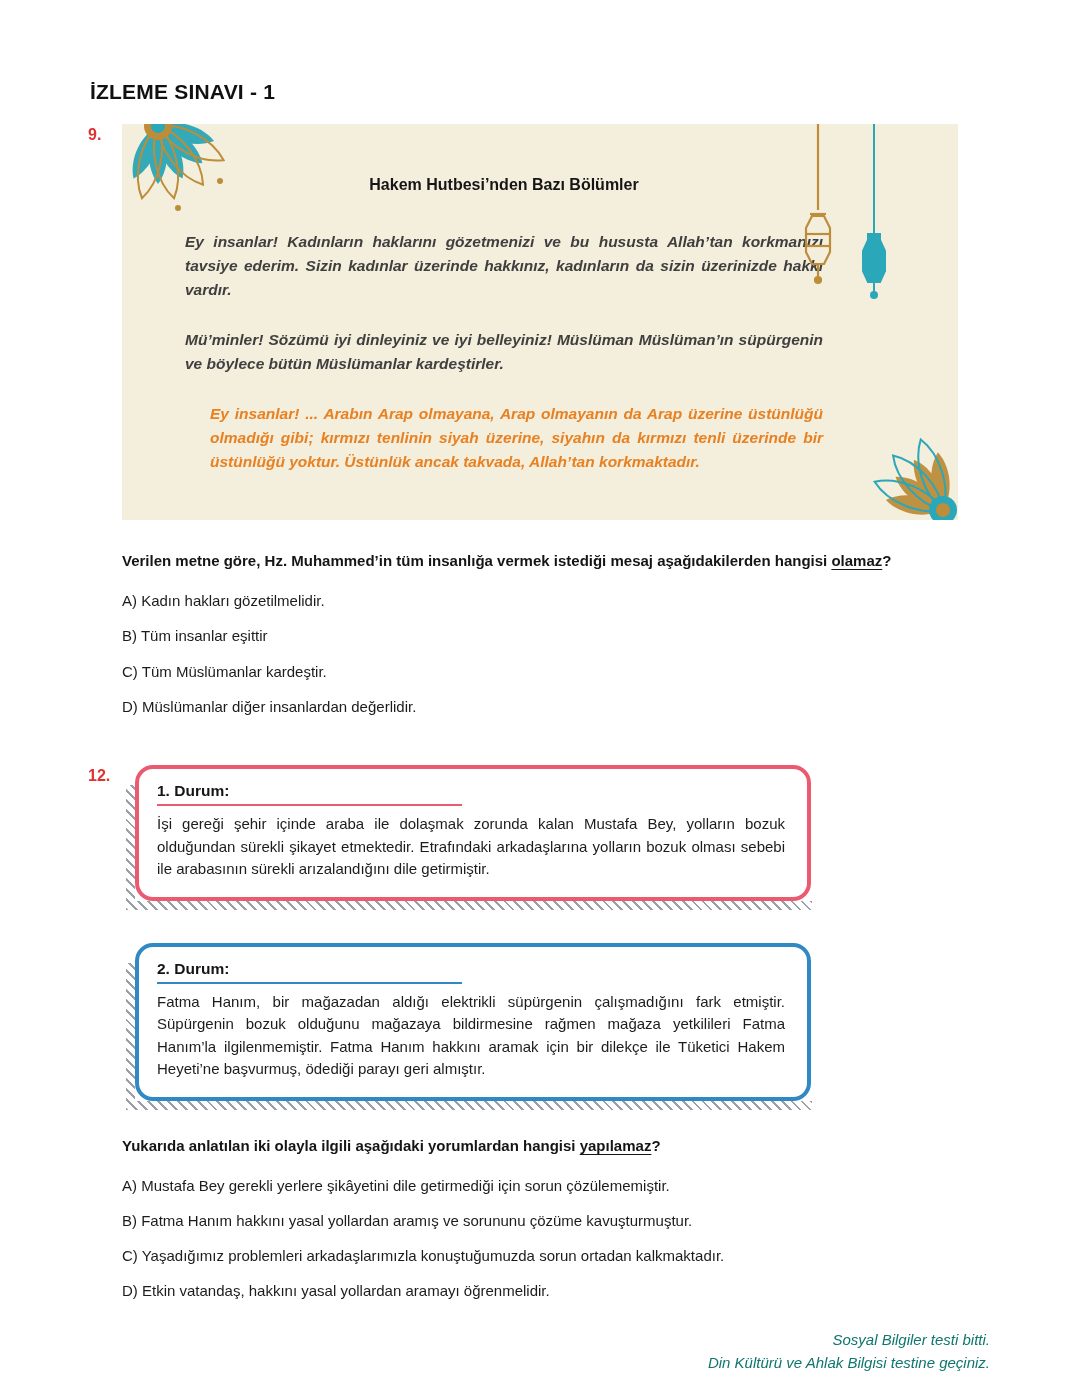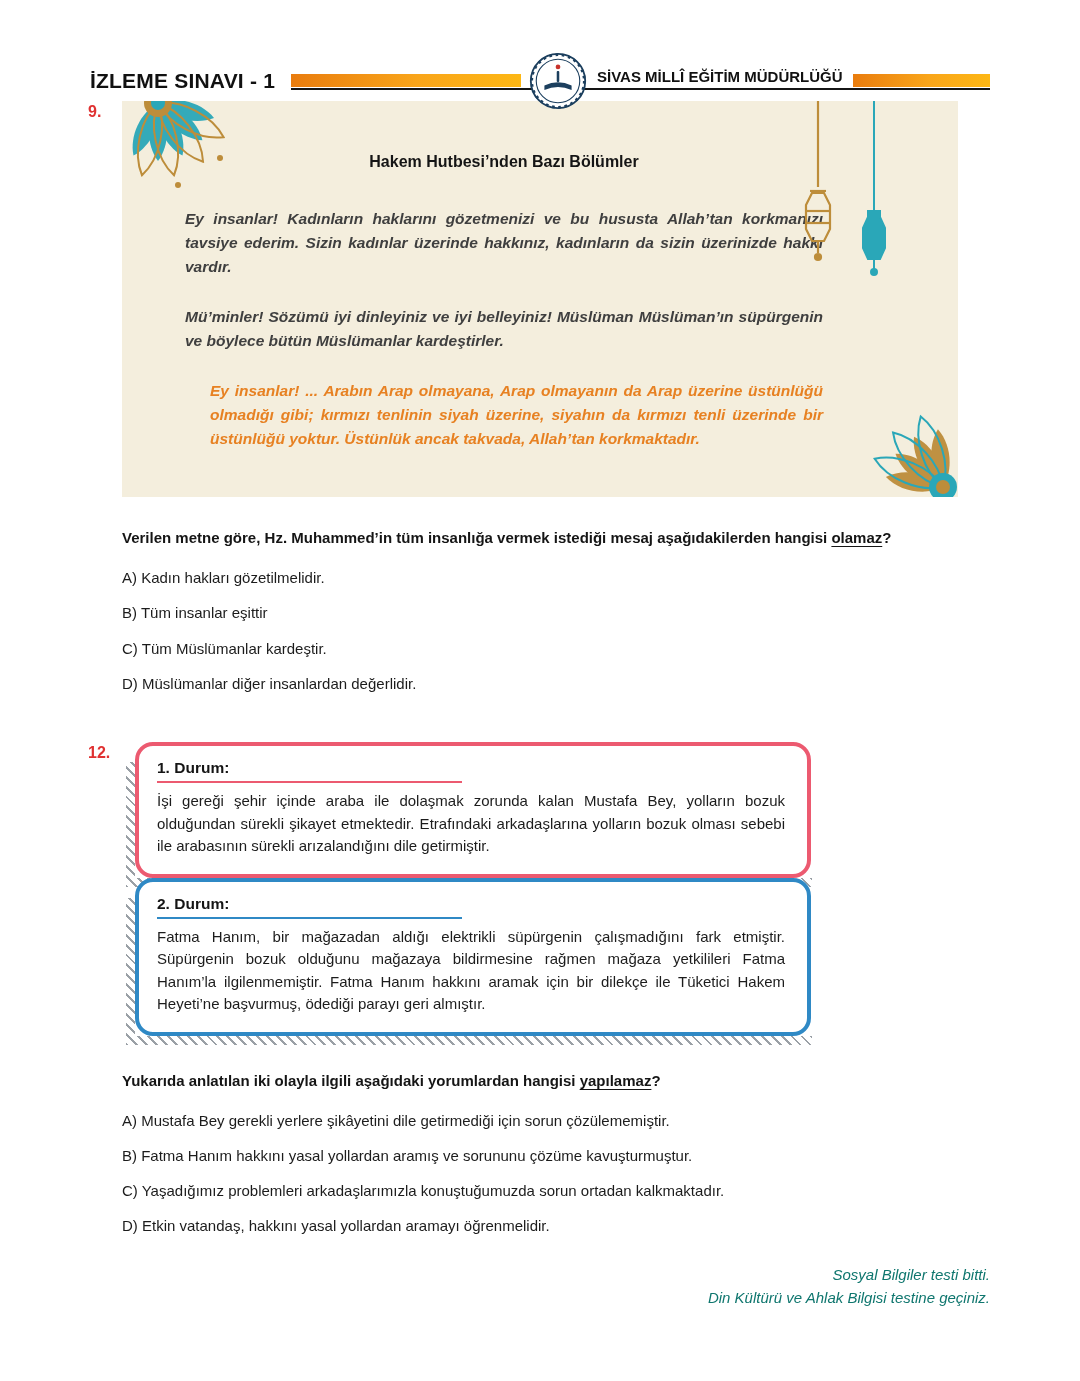--- a/index.html
+++ b/index.html
@@ -11,21 +11,21 @@
     color: #222;
     position: relative;
     overflow: hidden;
   }
   .content { padding: 0 90px; }
 
   
   .page-header {
     display: flex; align-items: center;
     padding: 60px 90px 0 90px;
-    height: 101px;
+    height: 124px;
   }
   .exam-title {
     font-size: 21px; font-weight: bold; color: #111;
     white-space: nowrap; margin-right: 16px; letter-spacing: 0.2px;
   }
   .header-mid {
     position: relative; flex: 1;
     display: flex; align-items: center; height: 60px;
   }
   .header-mid::after {
@@ -88,58 +88,41 @@
     padding: 13px 22px 16px 18px;
   }
   .case-box::before {
     content: ""; position: absolute; left: -13px; top: 16px; bottom: -13px; width: 9px;
     background: repeating-linear-gradient(45deg, #9aa0a6 0 2px, transparent 2px 7px);
   }
   .case-box::after {
     content: ""; position: absolute; left: -13px; right: -5px; bottom: -13px; height: 9px;
     background: repeating-linear-gradient(45deg, #9aa0a6 0 2px, transparent 2px 7px);
   }
-  .case-box.case1 { border: 4.5px solid #ec5a70; }
+  .case-box.case1 { border: 4.5px solid #ec5a70; margin-bottom: 42px; }
   .case-box.case2 { border: 4.5px solid #2f89c5; }
   .case-title {
     font-size: 15.5px; font-weight: bold; color: #151515;
     display: block; width: 305px; padding-bottom: 4px; margin-bottom: 7px;
   }
   .case1 .case-title { border-bottom: 2px solid #ec5a70; }
   .case2 .case-title { border-bottom: 2px solid #2f89c5; }
   .case-text { font-size: 15px; color: #1c1c1c; text-align: justify; line-height: 1.5; }
 
   
   .footer-note {
     margin-top: 26px; text-align: right; padding-right: 90px;
     font-style: italic; font-size: 15px; color: #0f766e; line-height: 1.55;
   }
 </style>
 </head>
 <body>
 
 <header class="page-header">
   <div class="exam-title">İZLEME SINAVI - 1</div>
-  <div class="header-mid">
-    <div class="hbar left"></div>
-    <div class="logo-wrap">
-      <svg viewBox="0 0 64 64" width="58" height="58" aria-hidden="true">
-        <circle cx="32" cy="32" r="30" fill="#ffffff" stroke="#1c3f5e" stroke-width="2"></circle>
-        <circle cx="32" cy="32" r="29" fill="none" stroke="#1c3f5e" stroke-width="3" stroke-dasharray="3 4"></circle>
-        <circle cx="32" cy="32" r="24" fill="none" stroke="#1c3f5e" stroke-width="1.2"></circle>
-        <g fill="#1c3f5e">
-          <path d="M17 37 Q32 30 47 37 L47 42 Q32 35 17 42 Z"></path>
-          <rect x="30.6" y="21" width="2.8" height="12" rx="1"></rect>
-        </g>
-        <circle cx="32" cy="16.5" r="2.6" fill="#c8332b"></circle>
-      </svg>
-    </div>
-    <div class="org-name">SİVAS MİLLÎ EĞİTİM MÜDÜRLÜĞÜ</div>
-    <div class="hbar right"></div>
-  </div>
 </header>
 
 <div class="content">
 
   <section class="qsection q9" style="margin-left:32px; position:relative;">
     <div class="qnum">9.</div>
 
     <div class="passage-box">
 
       <svg class="orn-tl" width="200" height="185" viewBox="0 0 200 185" aria-hidden="true">

